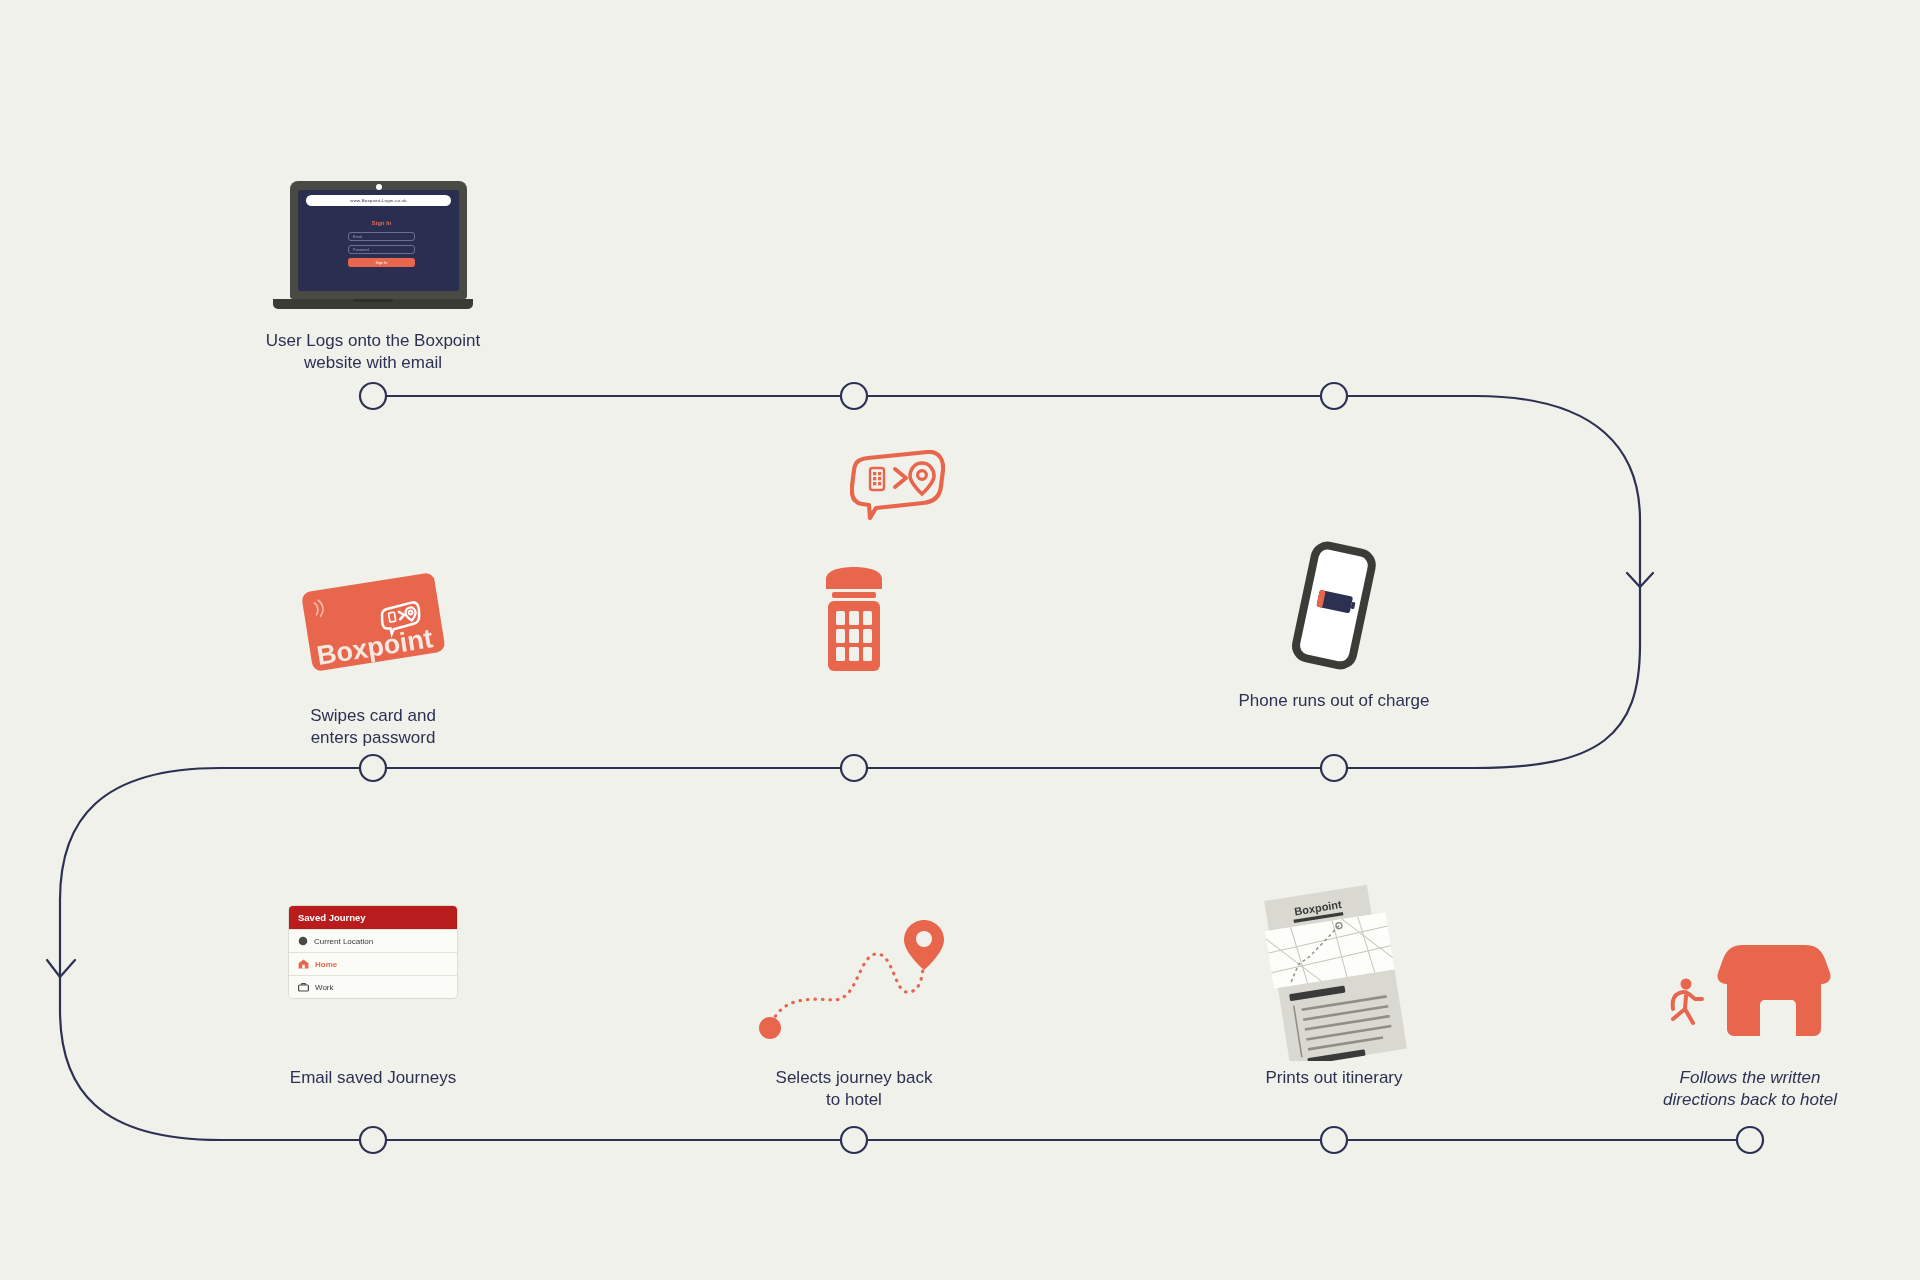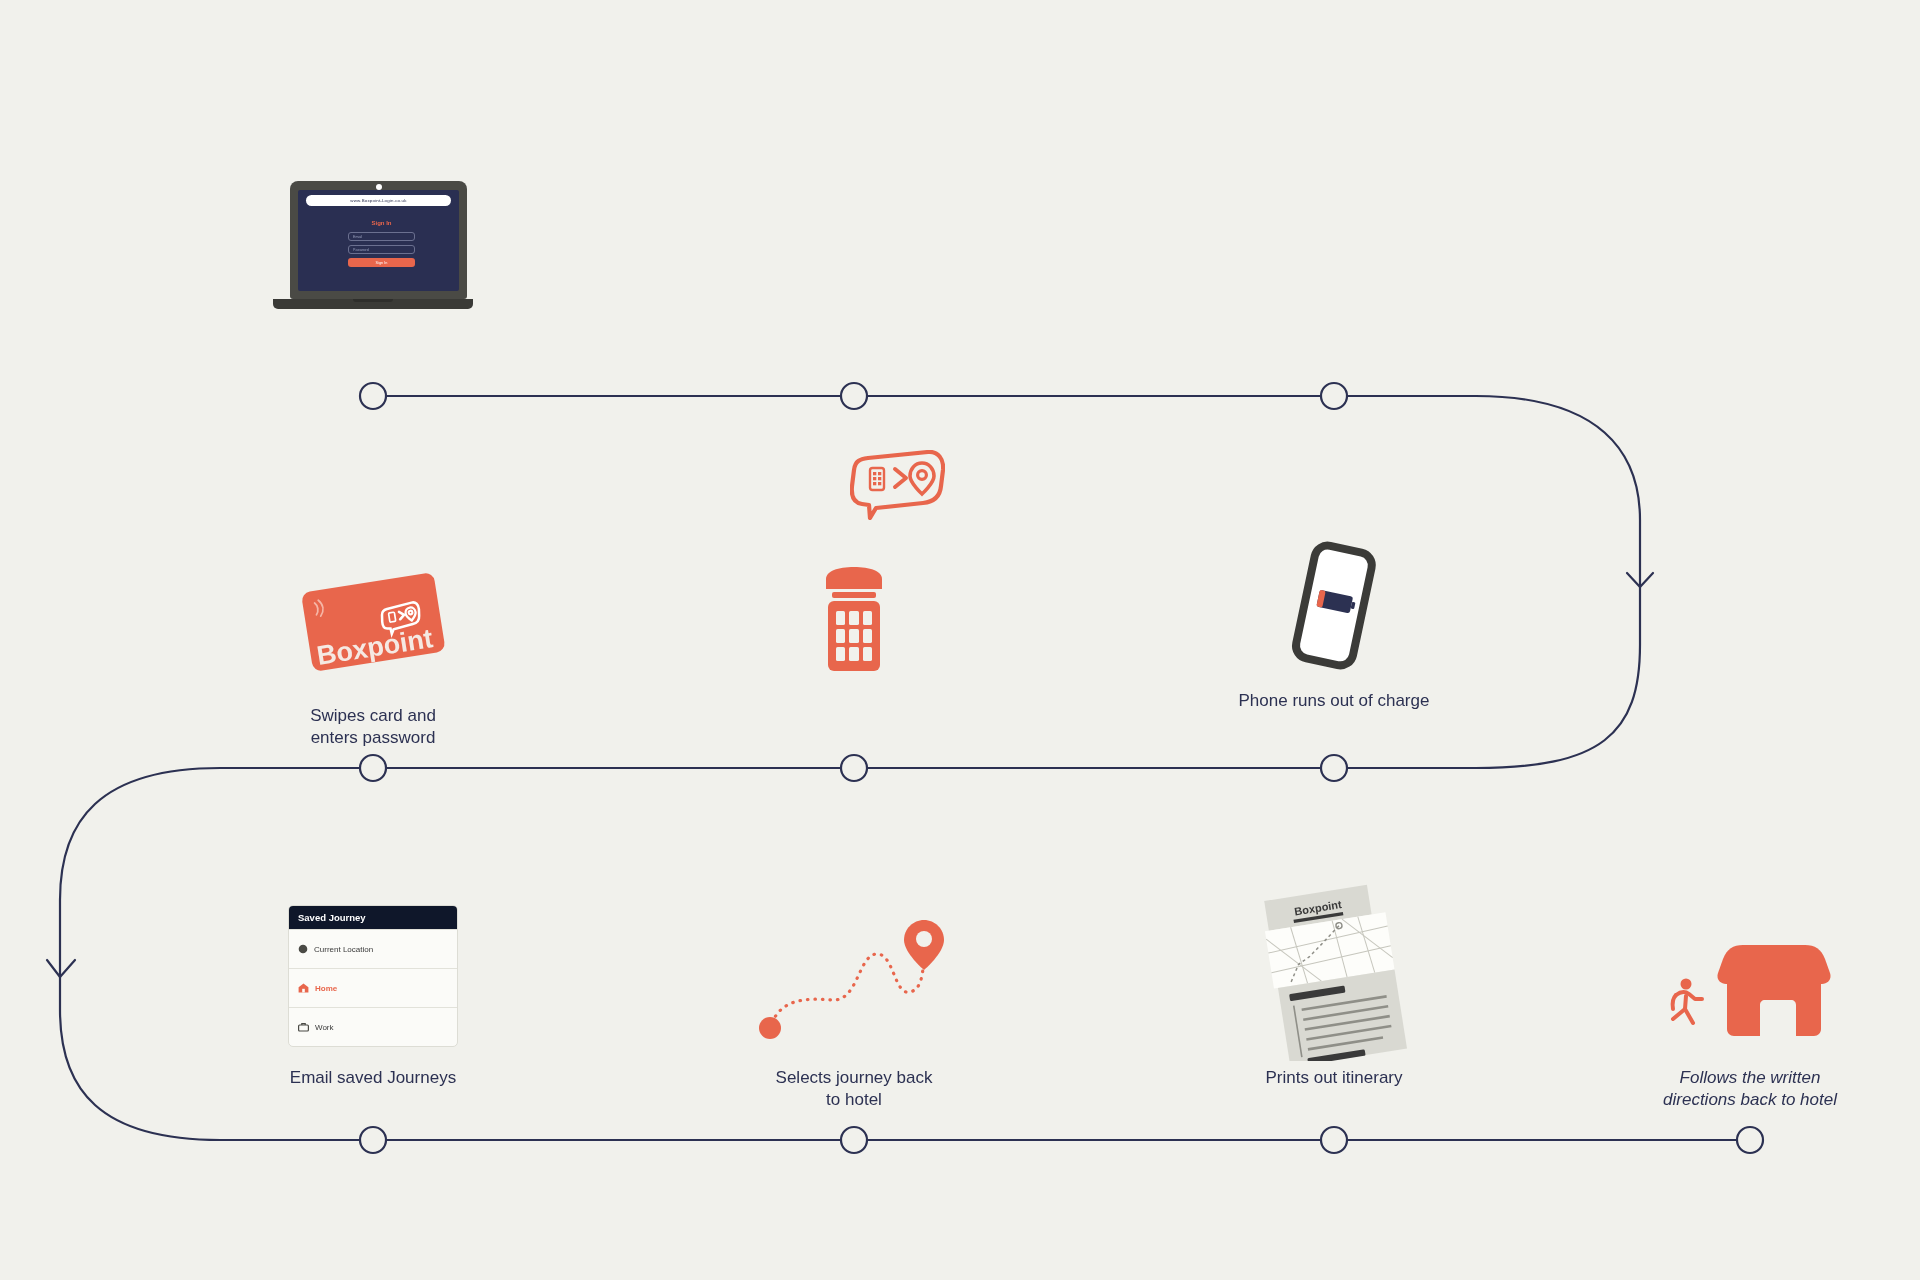--- a/index.html
+++ b/index.html
@@ -81,27 +81,27 @@
   
   .saved-card {
     width: 170px;
     background: #fbfbf8;
     border: 1px solid #ddddd5;
     border-radius: 5px;
     overflow: hidden;
     text-align: left;
   }
   .saved-head {
-    background: #0f172a; color: #fff;
+    background: #b91c1c; color: #fff;
     font-size: 9.5px; font-weight: bold;
     padding: 6px 9px;
   }
   .saved-row {
     display: flex; align-items: center; gap: 6px;
-    padding: 14px 9px;
+    padding: 6px 9px;
     border-top: 1px solid #e2e2da;
     font-size: 8px; color: #3a3a3a;
   }
   .saved-row.accent { color: #e8664c; font-weight: bold; }
   .saved-row svg { flex: 0 0 auto; }
 
   
   .svg-icon { display: block; }
 </style>
 </head>
@@ -171,20 +171,22 @@
               </div>
               <div class="login-btn">
                 <span>Sign In</span>
               </div>
             </div>
           </div>
         </div>
         <div class="laptop-base"></div>
       </div>
     </div>
+    <div class="step-label">User Logs onto the Boxpoint
+website with email</div>
   </div>
 
 
 
   <div class="step" style="left:223px; top:545px;">
     <div class="step-icon">
       <svg width="150" height="105" viewBox="0 0 150 105" class="svg-icon">
         <g transform="rotate(-9 75 52)">
           <rect x="8" y="14" width="134" height="80" rx="9" fill="#e8664c"></rect>
 

